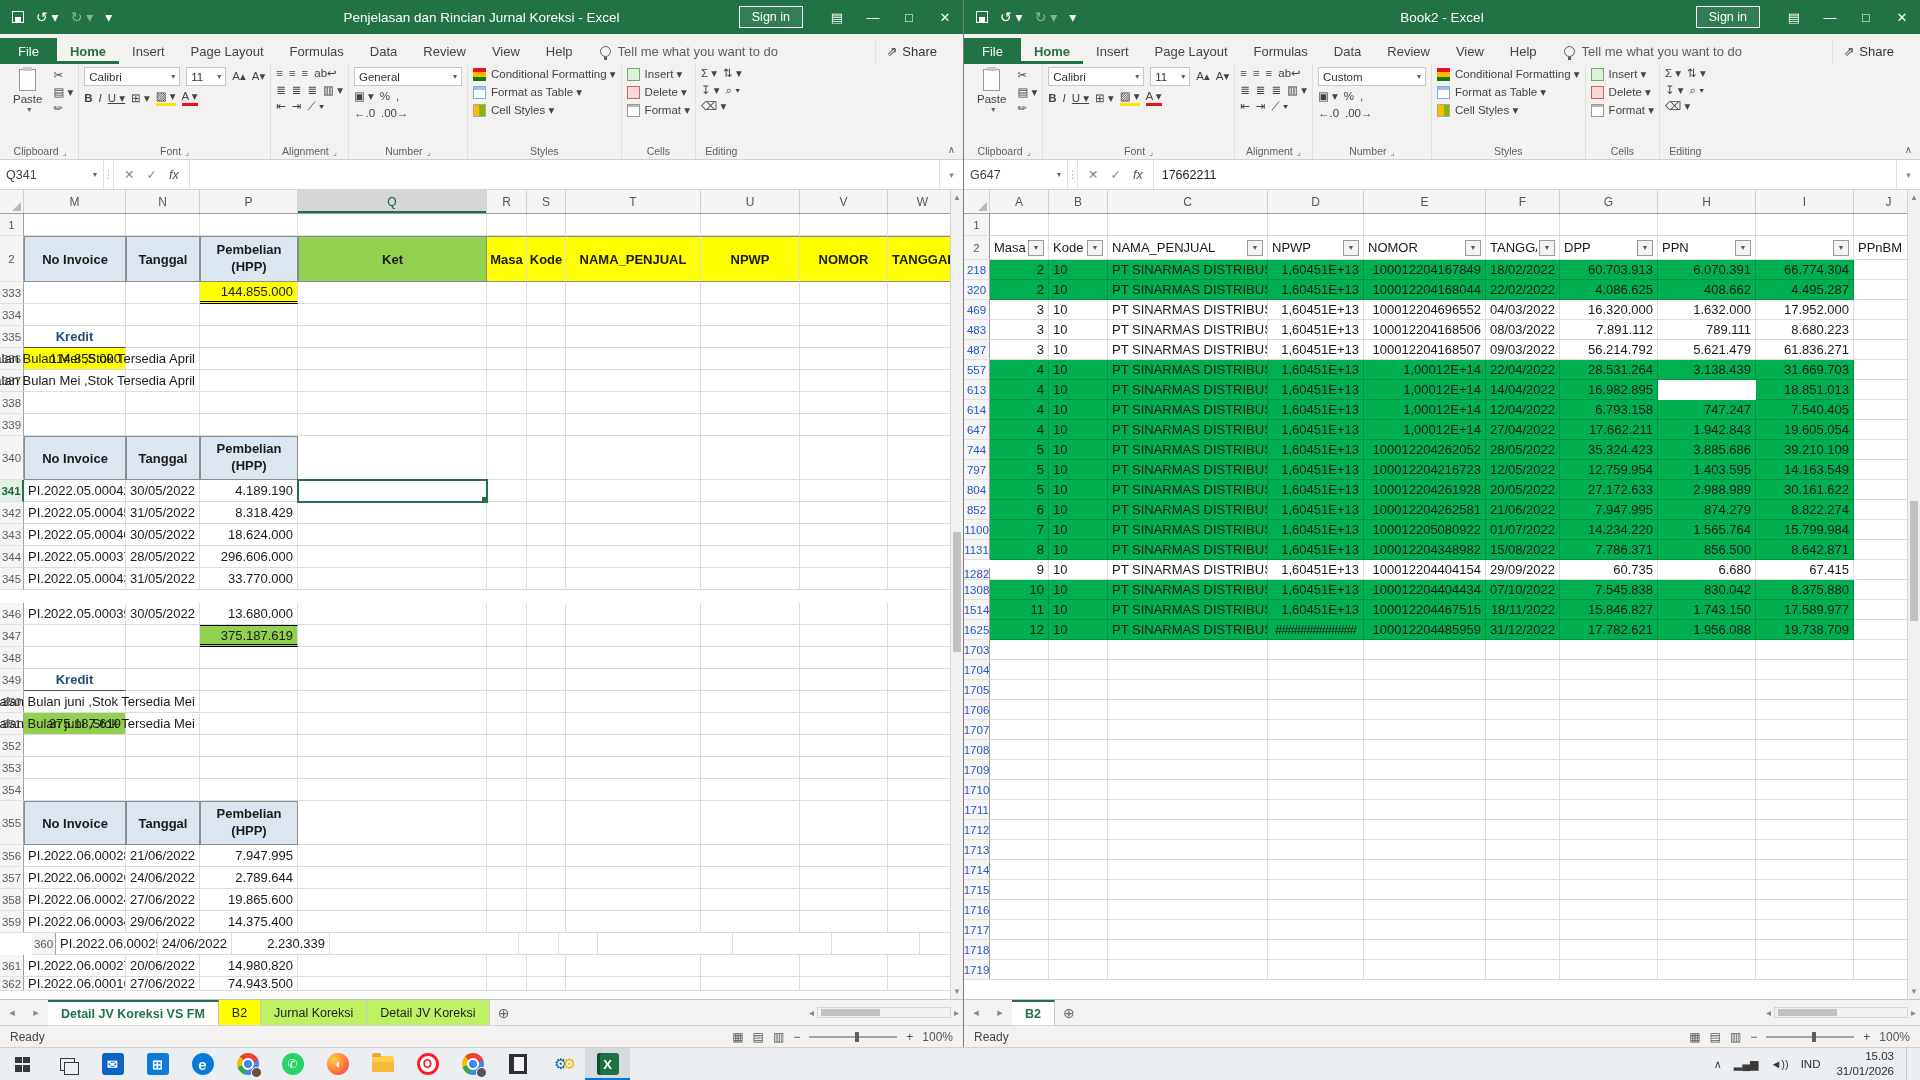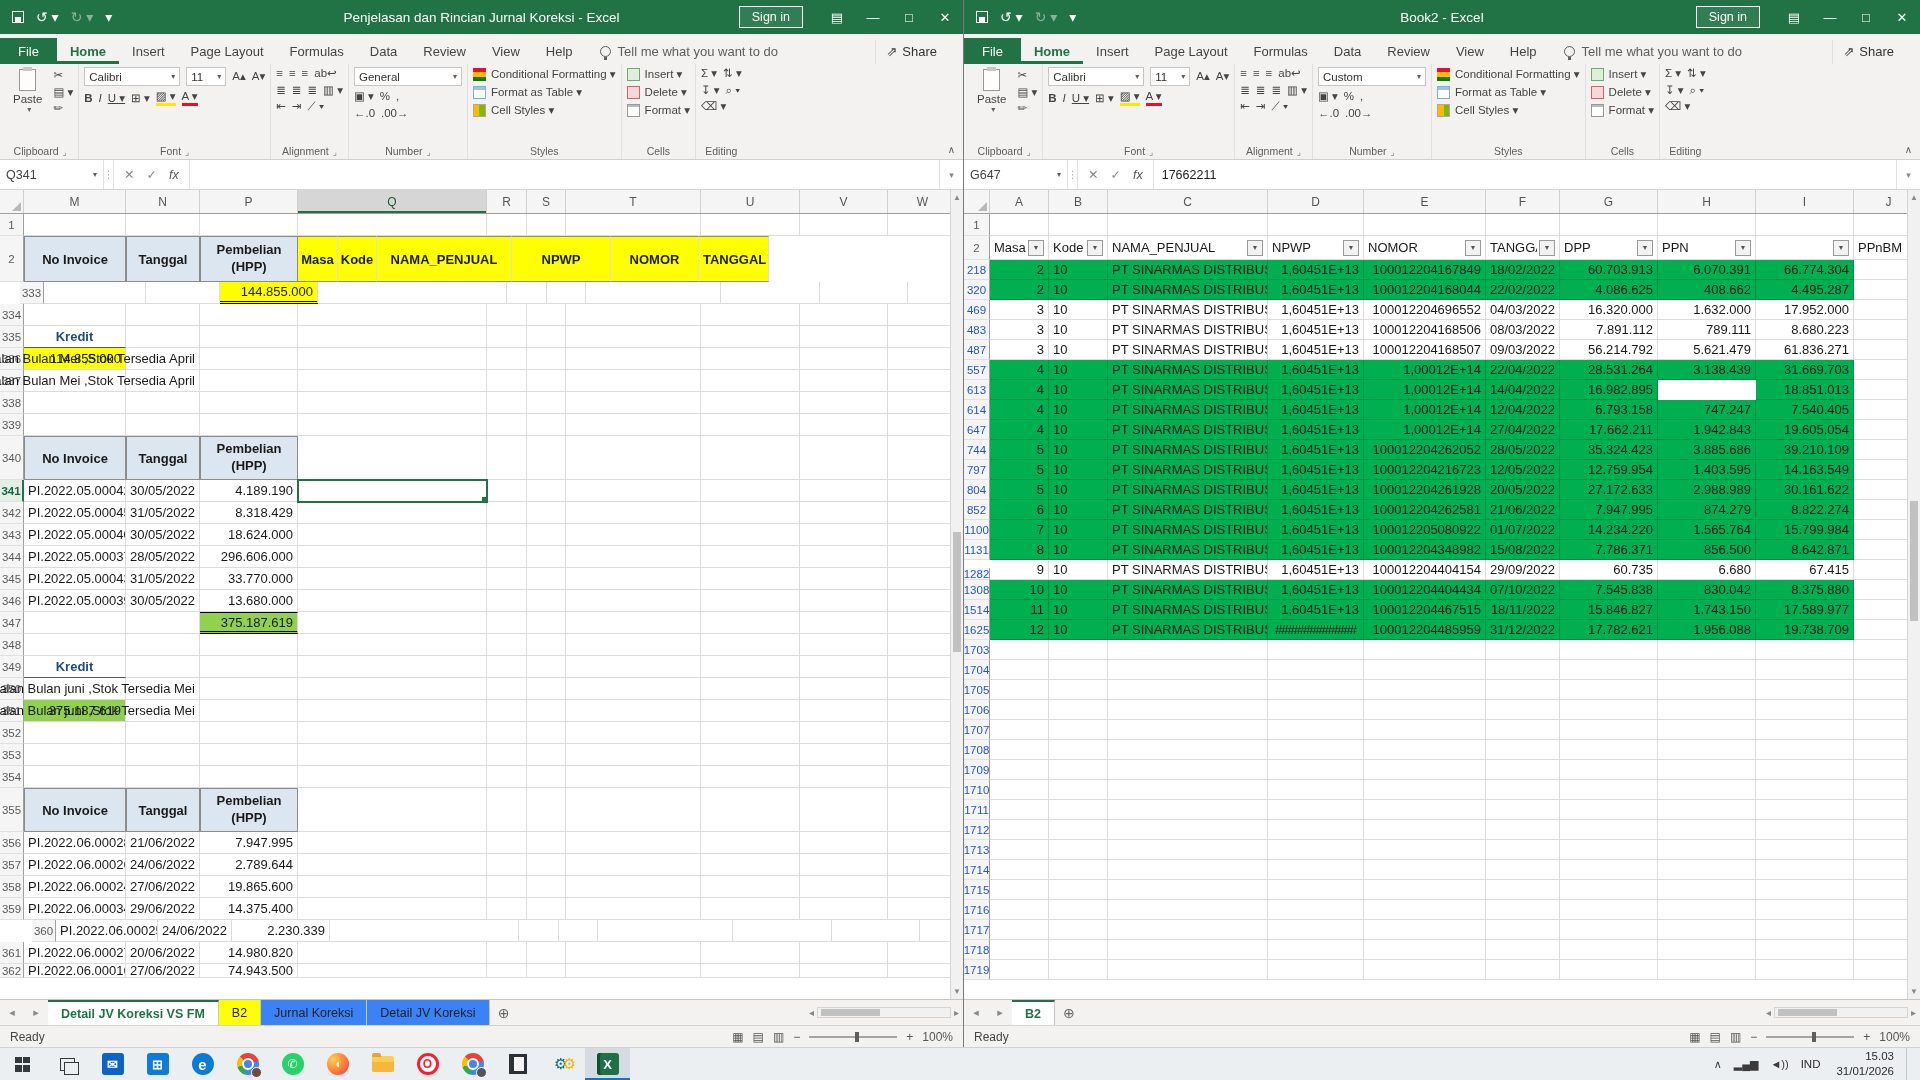--- a/index.html
+++ b/index.html
@@ -115,21 +115,21 @@
   .vtrack { flex:1; position:relative; }
   .vthumb { position:absolute; left:2px; right:2px; height:120px; background:#c1c1c1; }
   #win-left .vthumb { top:42%; } #win-right .vthumb { top:38%; }
 
   
   .tabstrip { height:26px; display:flex; align-items:stretch; background:#f3f2f1; border-top:1px solid #c6c6c6; font-size:12.5px; flex:none; }
   .tnav { width:24px; display:flex; align-items:center; justify-content:center; color:#888; font-size:11px; }
   .stab { padding:0 13px; display:flex; align-items:center; border-right:1px solid #c6c6c6; color:#222; white-space:nowrap; }
   .stab.active { background:#fff; color:#217346; font-weight:bold; border-top:2px solid #217346; }
   .stab.yellow { background:#ffff00; }
-  .stab.orange { background:#3b82f6; }
+  .stab.orange { background:#bef264; }
   .addtab { width:28px; display:flex; align-items:center; justify-content:center; color:#666; font-size:14px; }
   .hmini { margin-left:auto; margin-right:4px; display:flex; align-items:center; gap:3px; width:150px; }
   .hmini .harr { color:#888; font-size:10px; }
   .htrack { flex:1; height:11px; background:#f1f1f1; border:1px solid #d4d4d4; position:relative; }
   .hthumb { position:absolute; top:1px; bottom:1px; left:3px; width:45%; background:#c1c1c1; }
   .statusbar { height:22px; background:#f3f2f1; border-top:1px solid #d4d4d4; display:flex; align-items:center; font-size:12px; color:#444; padding:0 10px; flex:none; }
   .sright { margin-left:auto; display:flex; align-items:center; gap:9px; color:#555; }
   .zoomtrack { width:88px; height:2px; background:#a6a4a2; position:relative; }
   .zoomthumb { position:absolute; left:52%; top:-4px; width:4px; height:10px; background:#605e5c; }
 
@@ -355,28 +355,29 @@
             <div class="cell al-c" style="width: 99px;"></div>
             <div class="cell al-c" style="width: 88px;"></div>
             <div class="cell al-c" style="width: 70px;"></div>
           </div>
           <div class="grow" style="height: 46px;">
             <div class="rh" style="width: 24px;">2</div>
             <div class="cell al-l bh" style="width: 102px;">No Invoice</div>
             <div class="cell al-r bh" style="width: 74px;">Tanggal</div>
             <div class="cell al-r bh wrap" style="width: 98px;">Pembelian
 (HPP)</div>
+            <div class="cell al-l gh" style="width: 189px;">Ket</div>
             <div class="cell al-c yh" style="width: 40px;">Masa</div>
             <div class="cell al-c yh" style="width: 39px;">Kode</div>
             <div class="cell al-c yh" style="width: 135px;">NAMA_PENJUAL</div>
             <div class="cell al-c yh" style="width: 99px;">NPWP</div>
             <div class="cell al-c yh" style="width: 88px;">NOMOR</div>
             <div class="cell al-c yh hl" style="width: 70px;">TANGGAL</div>
           </div>
-          <div class="grow" style="height: 22px; margin-left: 20px;">
+          <div class="grow" style="height: 22px;">
             <div class="rh" style="width: 24px;">333</div>
             <div class="cell al-l" style="width: 102px;"></div>
             <div class="cell al-r" style="width: 74px;"></div>
             <div class="cell al-r y dbl" style="width: 98px;">144.855.000</div>
             <div class="cell al-l" style="width: 189px;"></div>
             <div class="cell al-c" style="width: 40px;"></div>
             <div class="cell al-c" style="width: 39px;"></div>
             <div class="cell al-c" style="width: 135px;"></div>
             <div class="cell al-c" style="width: 99px;"></div>
             <div class="cell al-c" style="width: 88px;"></div>
@@ -532,21 +533,21 @@
             <div class="cell al-r" style="width: 74px;">31/05/2022</div>
             <div class="cell al-r" style="width: 98px;">33.770.000</div>
             <div class="cell al-l" style="width: 189px;"></div>
             <div class="cell al-c" style="width: 40px;"></div>
             <div class="cell al-c" style="width: 39px;"></div>
             <div class="cell al-c" style="width: 135px;"></div>
             <div class="cell al-c" style="width: 99px;"></div>
             <div class="cell al-c" style="width: 88px;"></div>
             <div class="cell al-c" style="width: 70px;"></div>
           </div>
-          <div class="grow" style="height: 22px;">
+          <div class="grow" style="height: 22px; margin-top: 13px;">
             <div class="rh" style="width: 24px;">346</div>
             <div class="cell al-l" style="width: 102px;">PI.2022.05.00039</div>
             <div class="cell al-r" style="width: 74px;">30/05/2022</div>
             <div class="cell al-r" style="width: 98px;">13.680.000</div>
             <div class="cell al-l" style="width: 189px;"></div>
             <div class="cell al-c" style="width: 40px;"></div>
             <div class="cell al-c" style="width: 39px;"></div>
             <div class="cell al-c" style="width: 135px;"></div>
             <div class="cell al-c" style="width: 99px;"></div>
             <div class="cell al-c" style="width: 88px;"></div>

